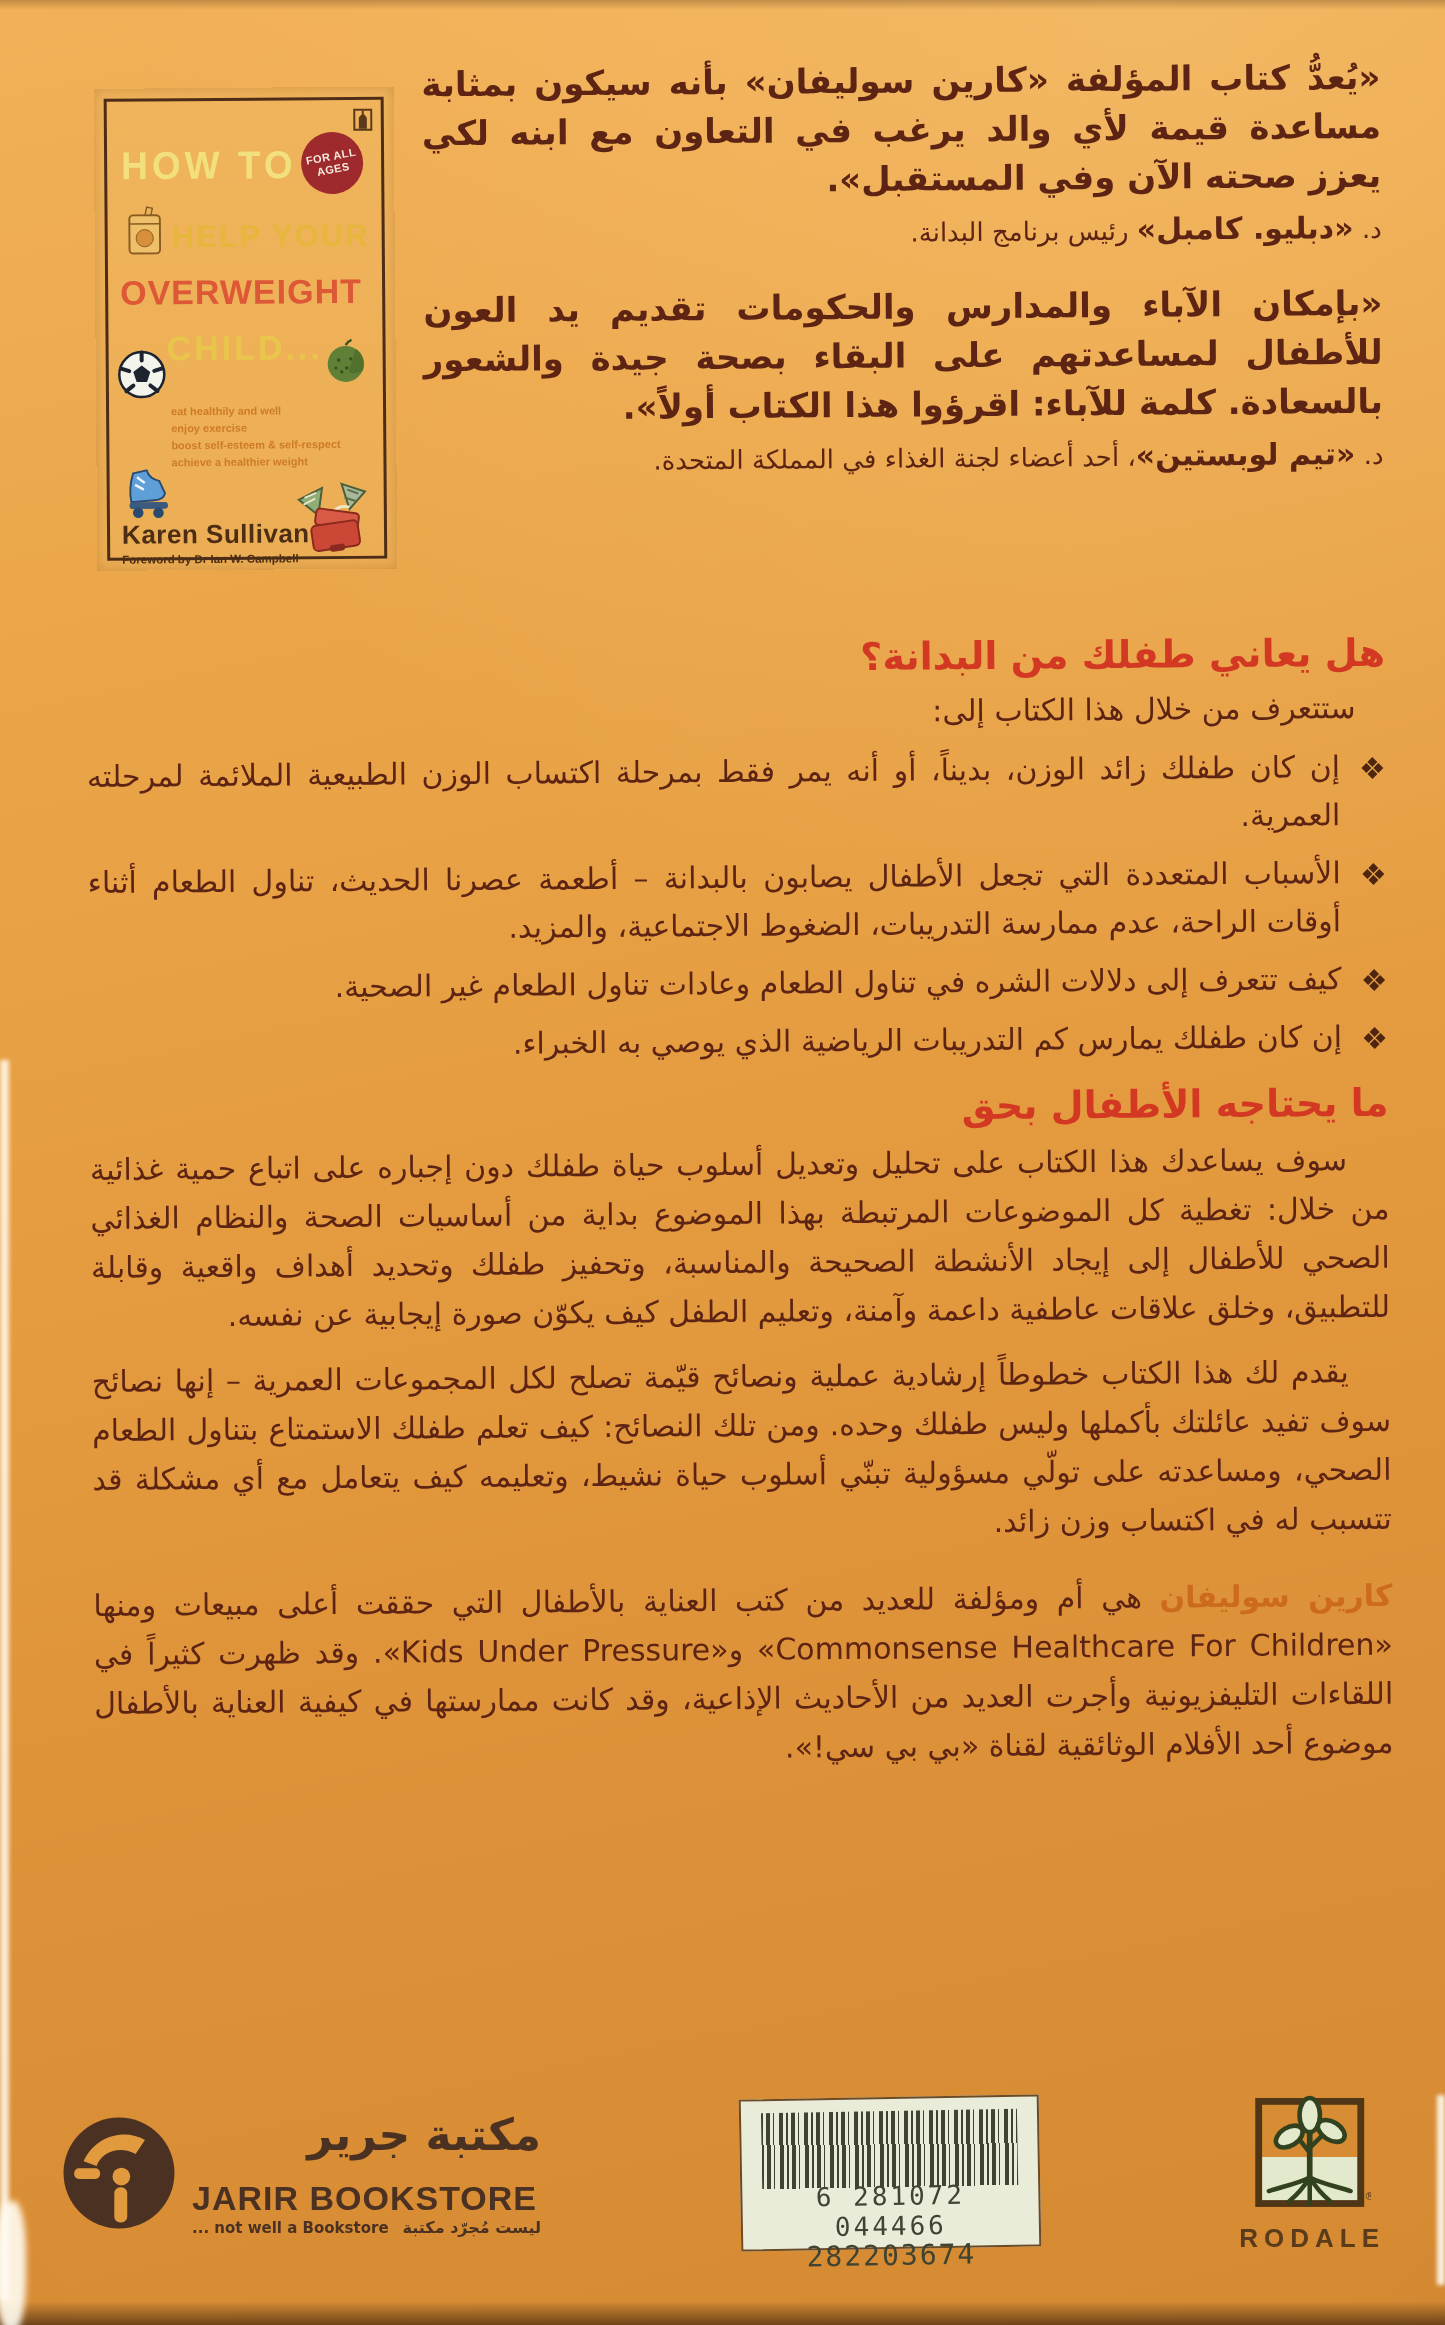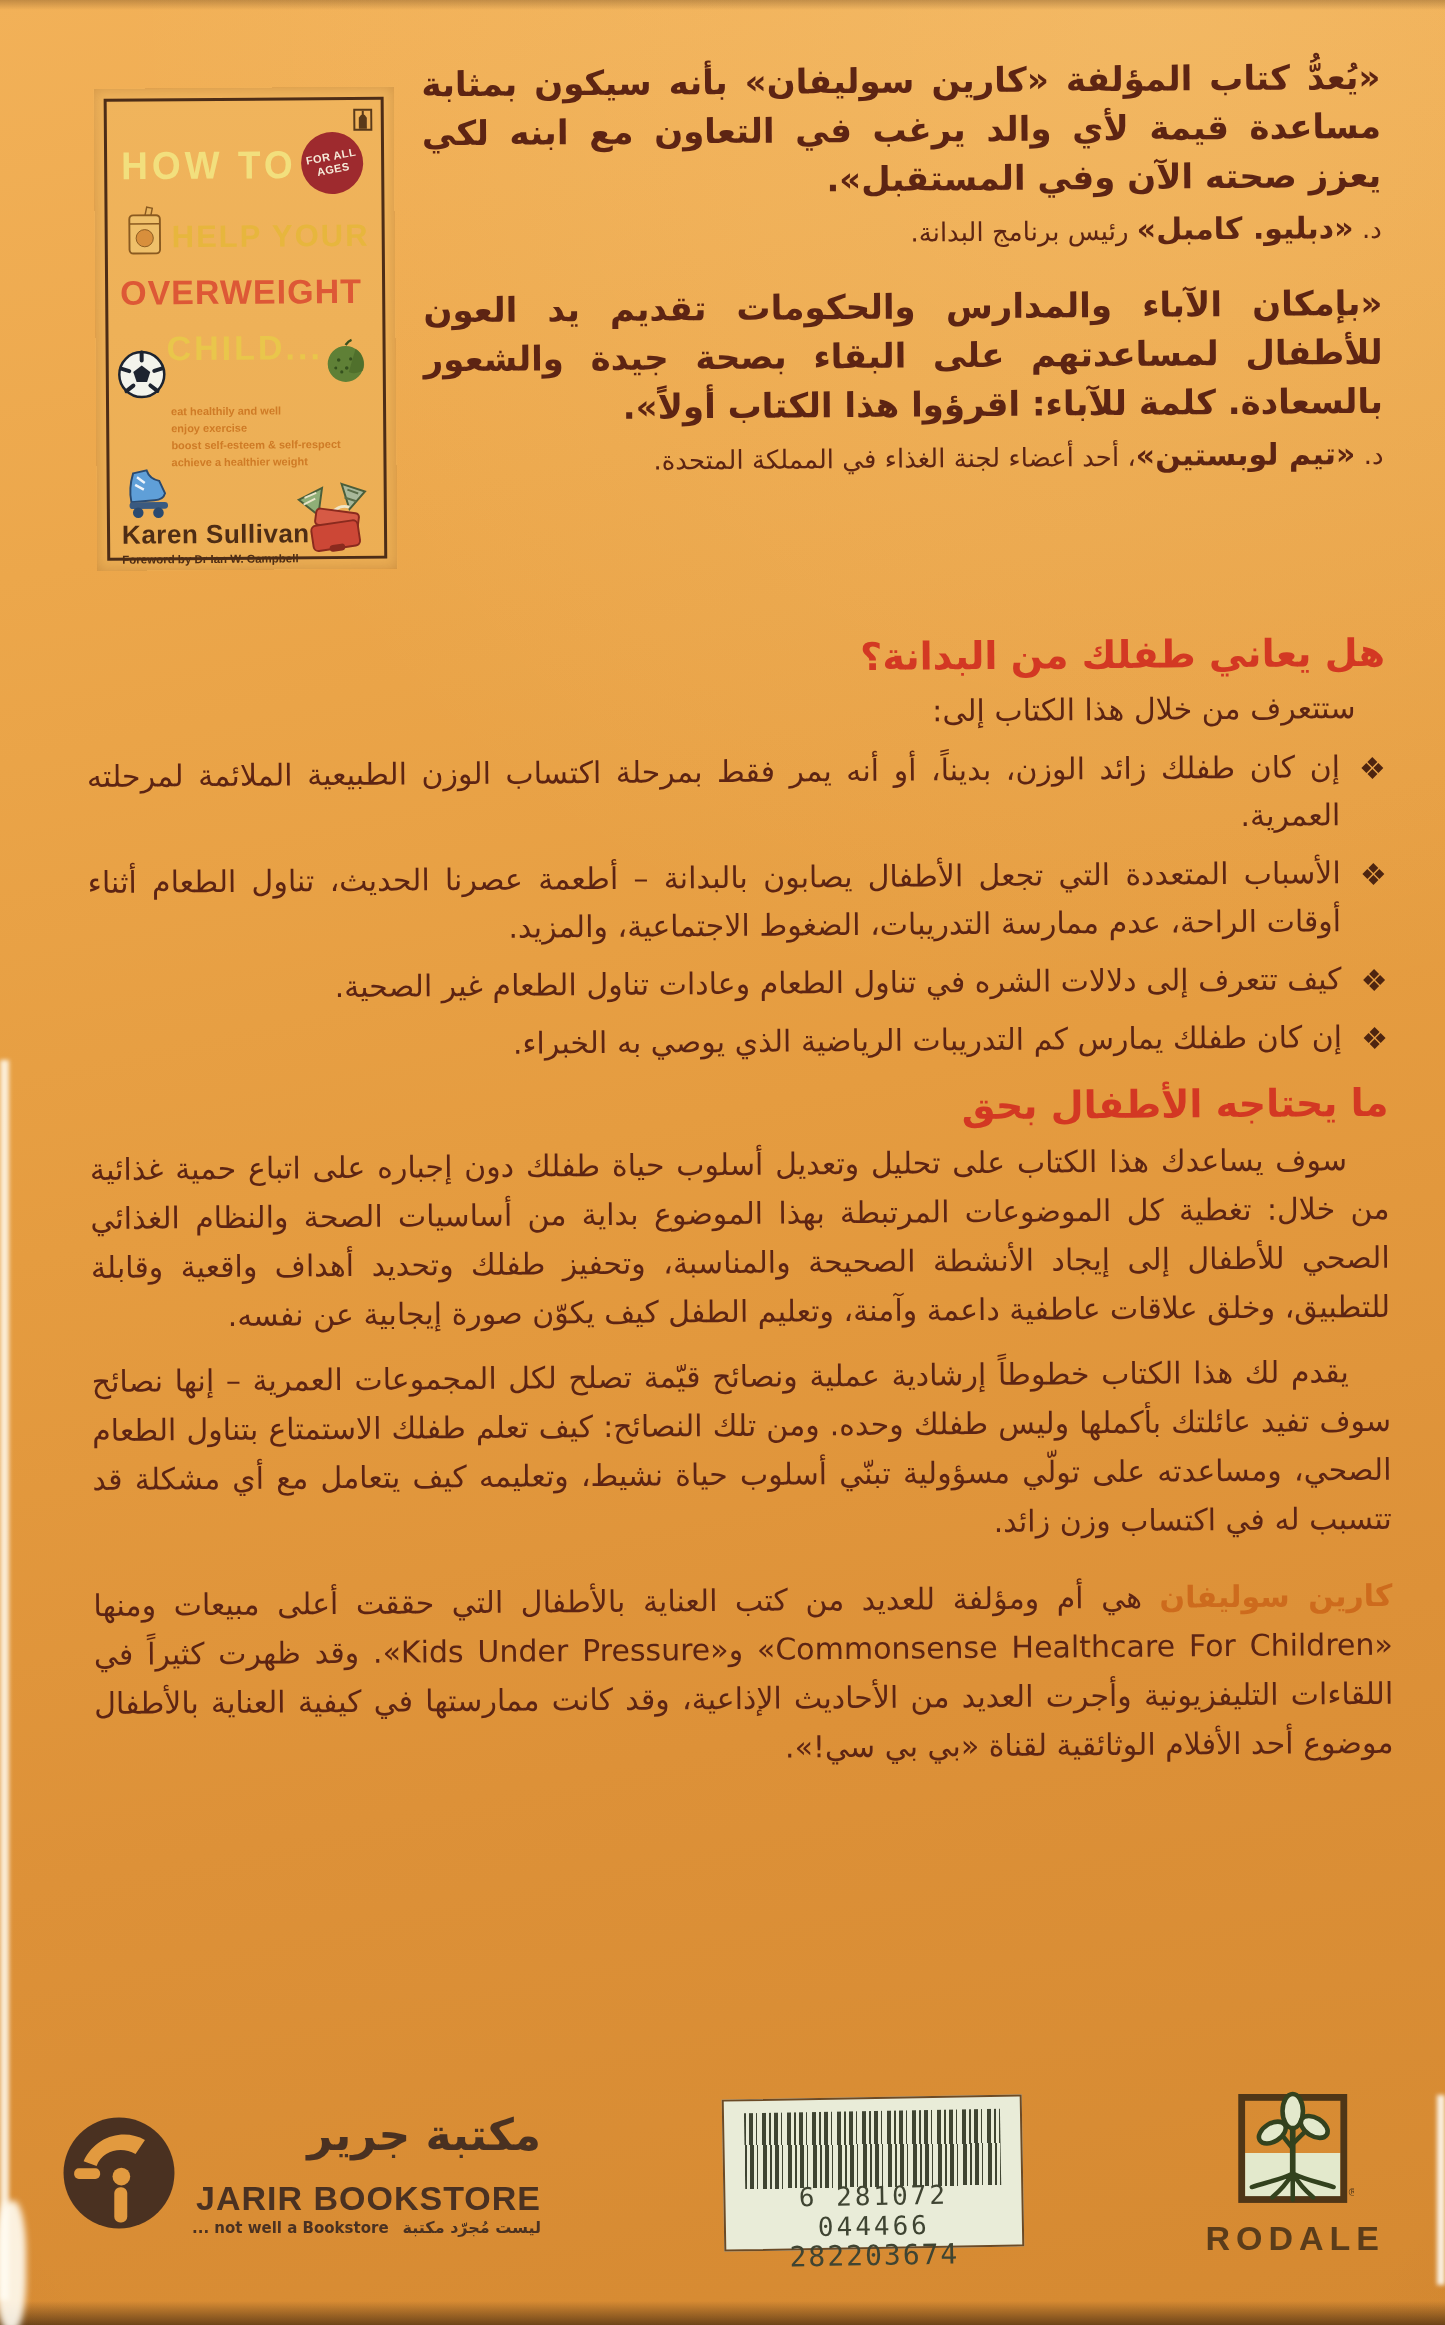--- a/index.html
+++ b/index.html
@@ -49,34 +49,34 @@
   .bullets li{position:relative;padding-right:46px;margin:0 0 10px;font-size:30px;line-height:48px;text-align:justify;}
   .b-glyph{position:absolute;right:0;top:2px;font-size:30px;color:#4e2510;}
   .body-para{margin:6px 0 16px;font-size:30px;line-height:49px;text-align:justify;text-indent:42px;}
   .bio{margin:28px 0 0;font-size:30px;line-height:49px;text-align:justify;}
   .bio-name{color:#cd6b1d;font-weight:bold;}
 
   
   .footer{position:absolute;left:60px;right:60px;top:2078px;height:190px;direction:ltr;display:flex;align-items:center;justify-content:space-between;}
   .jarir{display:flex;align-items:center;gap:14px;color:#4a3121;}
   .jarir-mark{width:118px;height:118px;}
-  .jarir-text{display:flex;flex-direction:column;align-items:flex-end;}
+  .jarir-text{display:flex;flex-direction:column;}
   .jarir-ar{font-family:"DejaVu Sans",sans-serif;font-size:44px;font-weight:bold;letter-spacing:6px;line-height:50px;}
   .jarir-en{font-family:"Liberation Sans",sans-serif;font-size:34px;font-weight:bold;letter-spacing:1px;line-height:40px;margin-top:18px;}
   .jarir-tag{font-size:15px;font-weight:bold;display:flex;gap:14px;align-items:baseline;}
   .jarir-tag-ar{font-size:16px;}
   .barcode-label{width:300px;height:152px;background:#e9ecd8;border:2px solid #6b4a26;transform:rotate(-1deg);
     padding:12px 14px 6px;box-sizing:border-box;text-align:center;}
   .bars{height:82px;margin:0 6px;
     background:repeating-linear-gradient(90deg,#3f4432 0 2px,transparent 2px 5px,#3f4432 5px 9px,transparent 9px 12px,#3f4432 12px 13px,transparent 13px 18px,#3f4432 18px 22px,transparent 22px 25px);}
   .bar-digits{margin-top:-12px;font-family:"DejaVu Sans Mono",monospace;font-size:26px;letter-spacing:3px;color:#3f4432;background:linear-gradient(transparent 0 6px,#e9ecd8 6px);}
   .bar-digits2{font-family:"DejaVu Sans Mono",monospace;font-size:28px;letter-spacing:2px;color:#3f4432;line-height:30px;}
   .rodale{display:flex;flex-direction:column;align-items:center;}
   .rodale svg{width:118px;height:128px;}
-  .rodale-text{font-family:"Liberation Sans",sans-serif;font-size:34px;font-weight:bold;letter-spacing:6px;color:#5a3c1a;margin-top:2px;}
+  .rodale-text{font-family:"Liberation Sans",sans-serif;font-size:26px;font-weight:bold;letter-spacing:6px;color:#5a3c1a;margin-top:2px;}
 
   
   .edge-bottom{position:absolute;left:0;right:0;bottom:0;height:24px;background:linear-gradient(transparent,rgba(40,22,8,.6));}
   .edge-top{position:absolute;left:0;right:0;top:0;height:10px;background:linear-gradient(rgba(70,40,15,.28),transparent);}
   .edge-left-light{position:absolute;left:0;top:1060px;width:9px;height:1240px;background:rgba(255,252,240,.85);filter:blur(2px);}
   .corner-bl-light{position:absolute;left:-4px;bottom:-6px;width:30px;height:130px;background:rgba(255,252,242,.9);filter:blur(3px);border-radius:40%;}
   .edge-right-light{position:absolute;right:0;bottom:40px;width:8px;height:190px;background:rgba(255,252,244,.9);filter:blur(2px);}
 </style>
 </head>
 <body>

